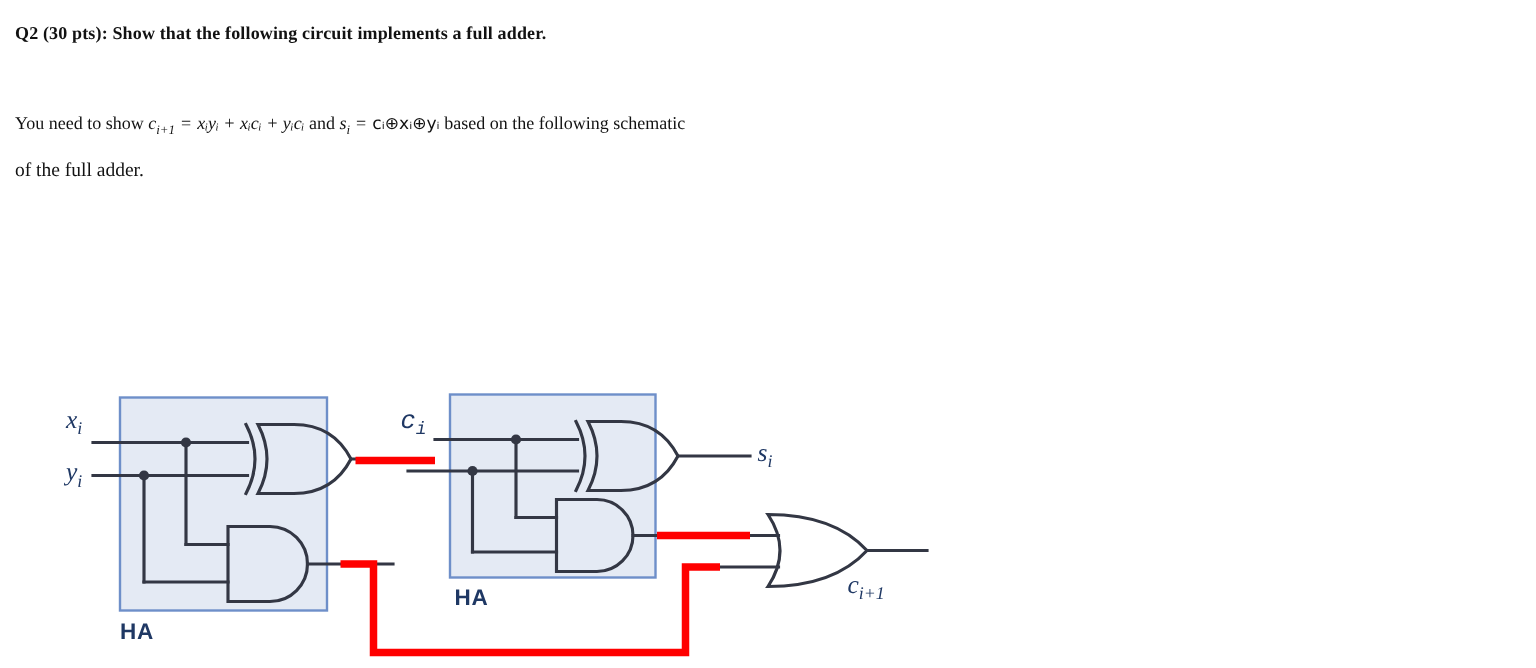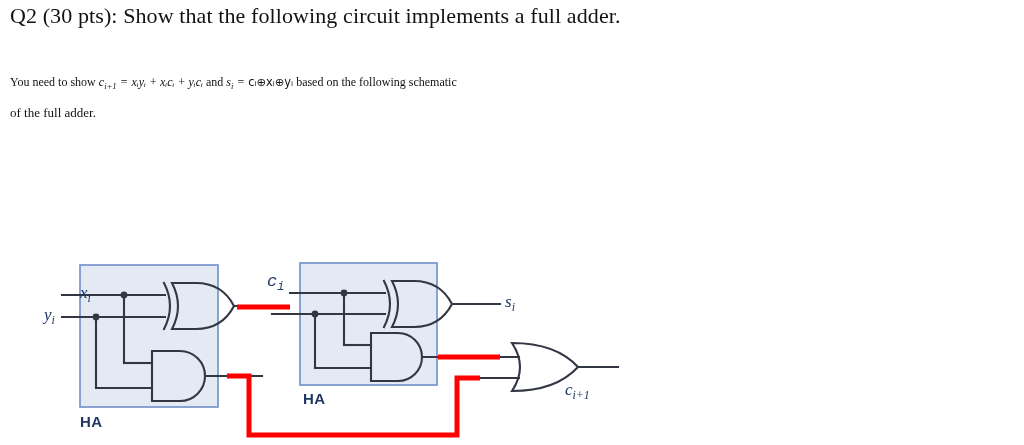--- a/index.html
+++ b/index.html
@@ -7,21 +7,21 @@
     width:1024px; height:445px;
     background:#ffffff;
     font-family:"Liberation Serif", serif;
     color:#000000;
     position:relative;
     overflow:hidden;
   }
   #page { position:relative; width:1024px; height:445px; }
 
   .prose { position:absolute; font-family:"Liberation Serif", serif; color:#121212; }
-  #title-line { left:10px; top:3px; font-size:22px; letter-spacing:0.1px; white-space:nowrap; }
+  #title-line { left:10px; top:15px; font-size:12px; letter-spacing:0.1px; white-space:nowrap;font-weight:bold; }
   #body-line1 { left:10px; top:75px; font-size:12px; white-space:nowrap; }
   #body-line2 { left:10px; top:105px; font-size:13px; white-space:nowrap; }
 
   .mathvar { font-style:italic; font-family:"Liberation Serif", serif; }
   .mathvar sub { font-style:italic; font-size:0.72em; }
   .op { font-style:normal; padding:0 1px; }
   .xor-sym { font-style:normal; font-family:"DejaVu Sans", sans-serif; font-size:0.95em; }
 
   
   #schematic { position:absolute; left:0; top:250px; width:1024px; height:195px; }
@@ -115,21 +115,21 @@
       </g>
 
       <g fill="#333744">
         <circle cx="124" cy="45" r="3.4"></circle>
         <circle cx="96" cy="67" r="3.4"></circle>
         <circle cx="344" cy="43" r="3.4"></circle>
         <circle cx="315" cy="64" r="3.4"></circle>
       </g>
     </svg>
 
-    <div class="pin-label" style="left:44px; top:33px;margin-left:36px;"><span>x</span><sub>i</sub></div>
+    <div class="pin-label" style="left:44px; top:20px;"><span>x</span><sub>i</sub></div>
 
     <div class="pin-label" style="left:44px; top:55px;font-family:Liberation Serif, serif;"><span>y</span><sub>i</sub></div>
 
     <div class="pin-label" style="left:267px; top:22px;font-family:Liberation Mono, monospace;"><span>c</span><sub>i</sub></div>
 
     <div class="pin-label" style="left:505px; top:42px;"><span>s</span><sub>i</sub></div>
 
     <div class="pin-label" style="left:565px; top:130px;"><span>c</span><sub>i+1</sub></div>
 
     <div class="ha-label" style="left:80px; top:163px;">HA</div>

